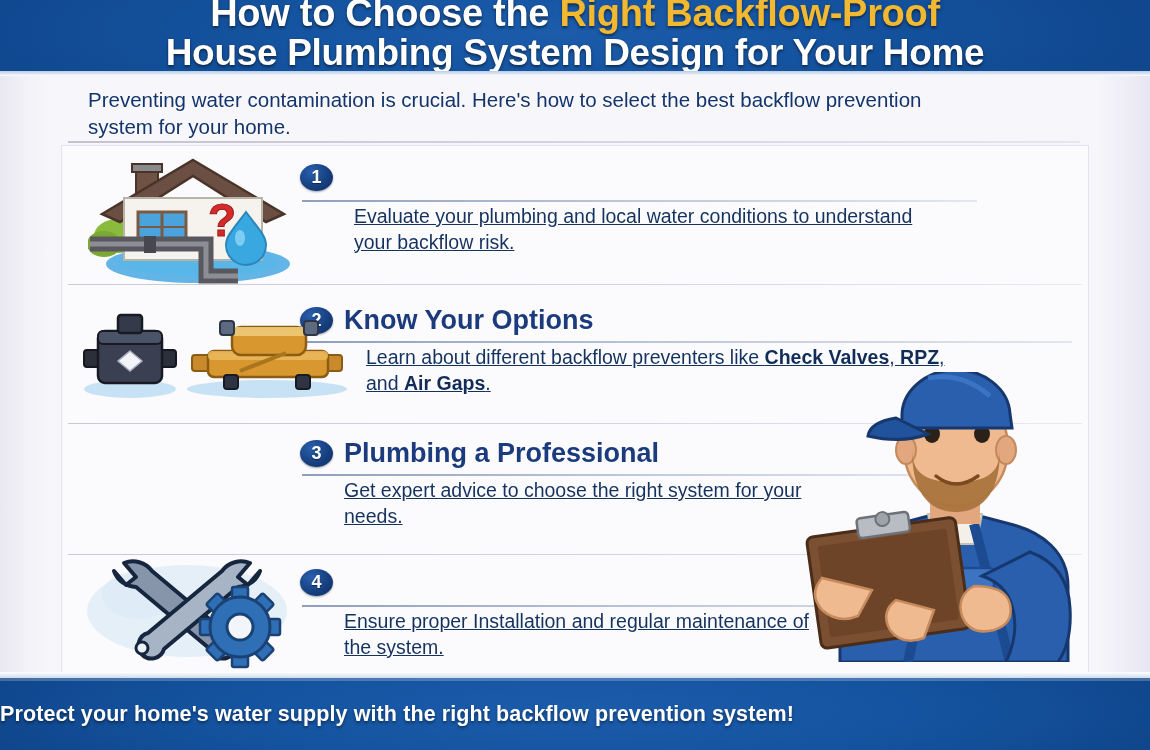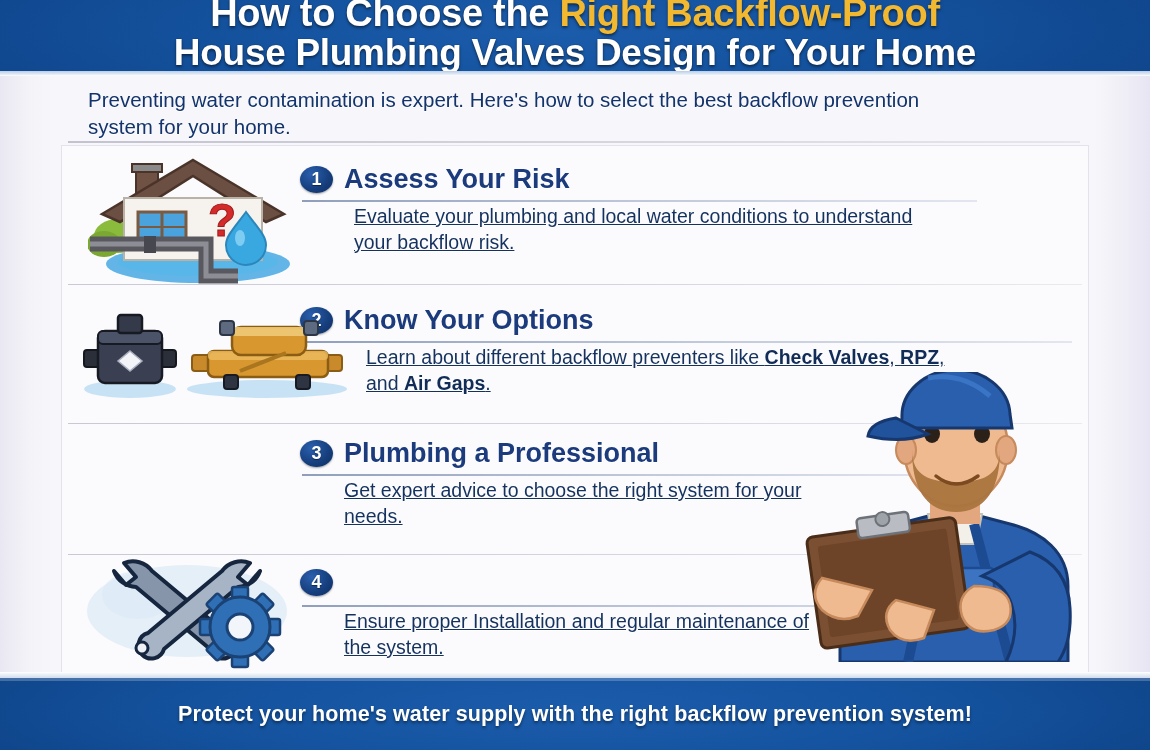--- a/index.html
+++ b/index.html
@@ -153,21 +153,21 @@
   
   .footer {
     position: absolute;
     left: 0; bottom: 0;
     width: 1150px;
     height: 72px;
     background:
       radial-gradient(ellipse 760px 120px at 50% 45%, #1b5cab 0%, #14529e 50%, #0d3f80 100%);
     display: flex;
     align-items: center;
-    justify-content: center;
+    justify-content: flex-start;
     box-shadow: inset 0 3px 0 rgba(255,255,255,0.22);
   }
   .footer::before {
     content: "";
     position: absolute;
     left: 0; right: 0; top: -6px;
     height: 6px;
     background: linear-gradient(to bottom, #ffffff, #cfdcec);
   }
   .footer-text {
@@ -187,33 +187,32 @@
 
 <div class="infographic">
 
   <div class="page-bg"></div>
 
   <div class="header">
     <div class="title-wrap">
       <div class="title-line">
         <span>How to Choose the </span><span class="accent">Right Backflow-Proof</span>
       </div>
-      <div class="title-line second">House Plumbing Valves Design for Your Home</div>
+      <div class="title-line second">House Plumbing System Design for Your Home</div>
     </div>
   </div>
 
-  <div class="intro">Preventing water contamination is expert. Here's how to select the best backflow prevention system for your home.</div>
+  <div class="intro">Preventing water contamination is crucial. Here's how to select the best backflow prevention system for your home.</div>
   <div class="intro-rule"></div>
 
   <div class="card">
 
     <div class="step" style="top:0;height:140px;">
       <div class="step-head" style="left:238px; top:18px;">
         <div class="badge">1</div>
-        <div class="step-title">Assess Your Risk</div>
       </div>
       <div class="title-rule" style="left:240px; top:54px; width:675px;"></div>
       <div class="step-body" style="left:292px; top:58px; width:580px;">
         <span>Evaluate your plumbing and local water conditions to understand your backflow risk.</span>
       </div>
 
       <div class="illus" style="left:26px; top:6px;">
         <svg width="210" height="135" viewBox="0 0 210 135">
           <ellipse cx="110" cy="112" rx="92" ry="19" fill="#2f9ede" opacity="0.75"></ellipse>
           <ellipse cx="110" cy="110" rx="80" ry="14" fill="#57b6e8" opacity="0.8"></ellipse>

